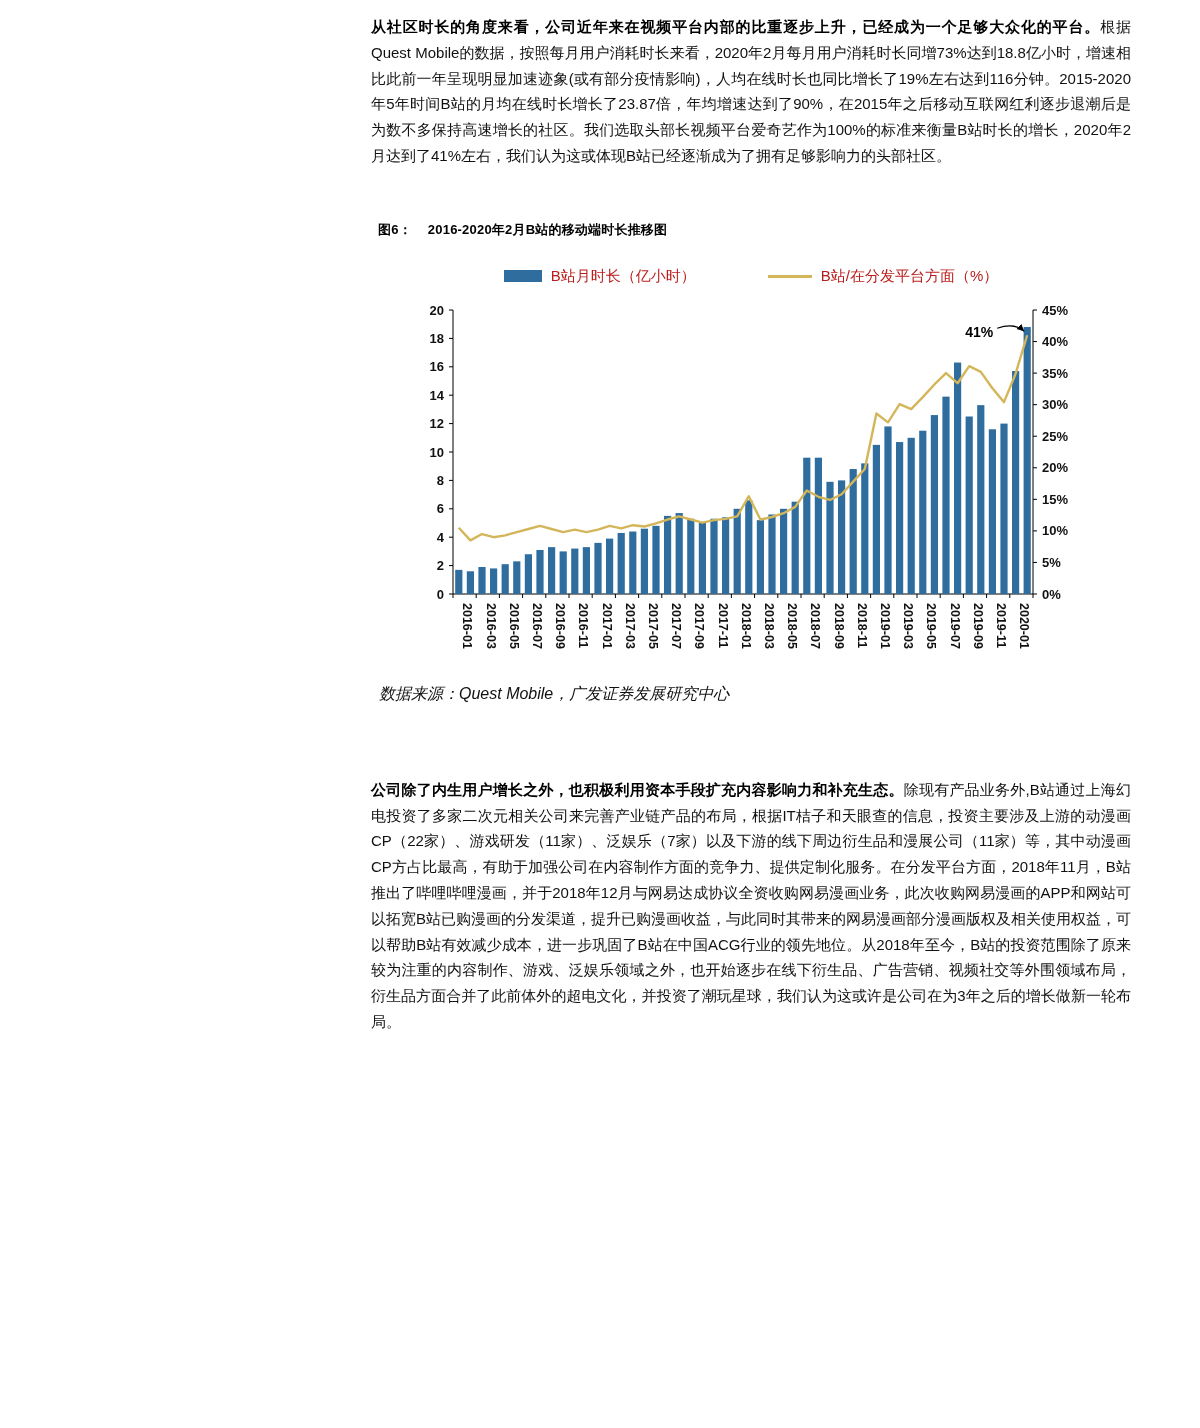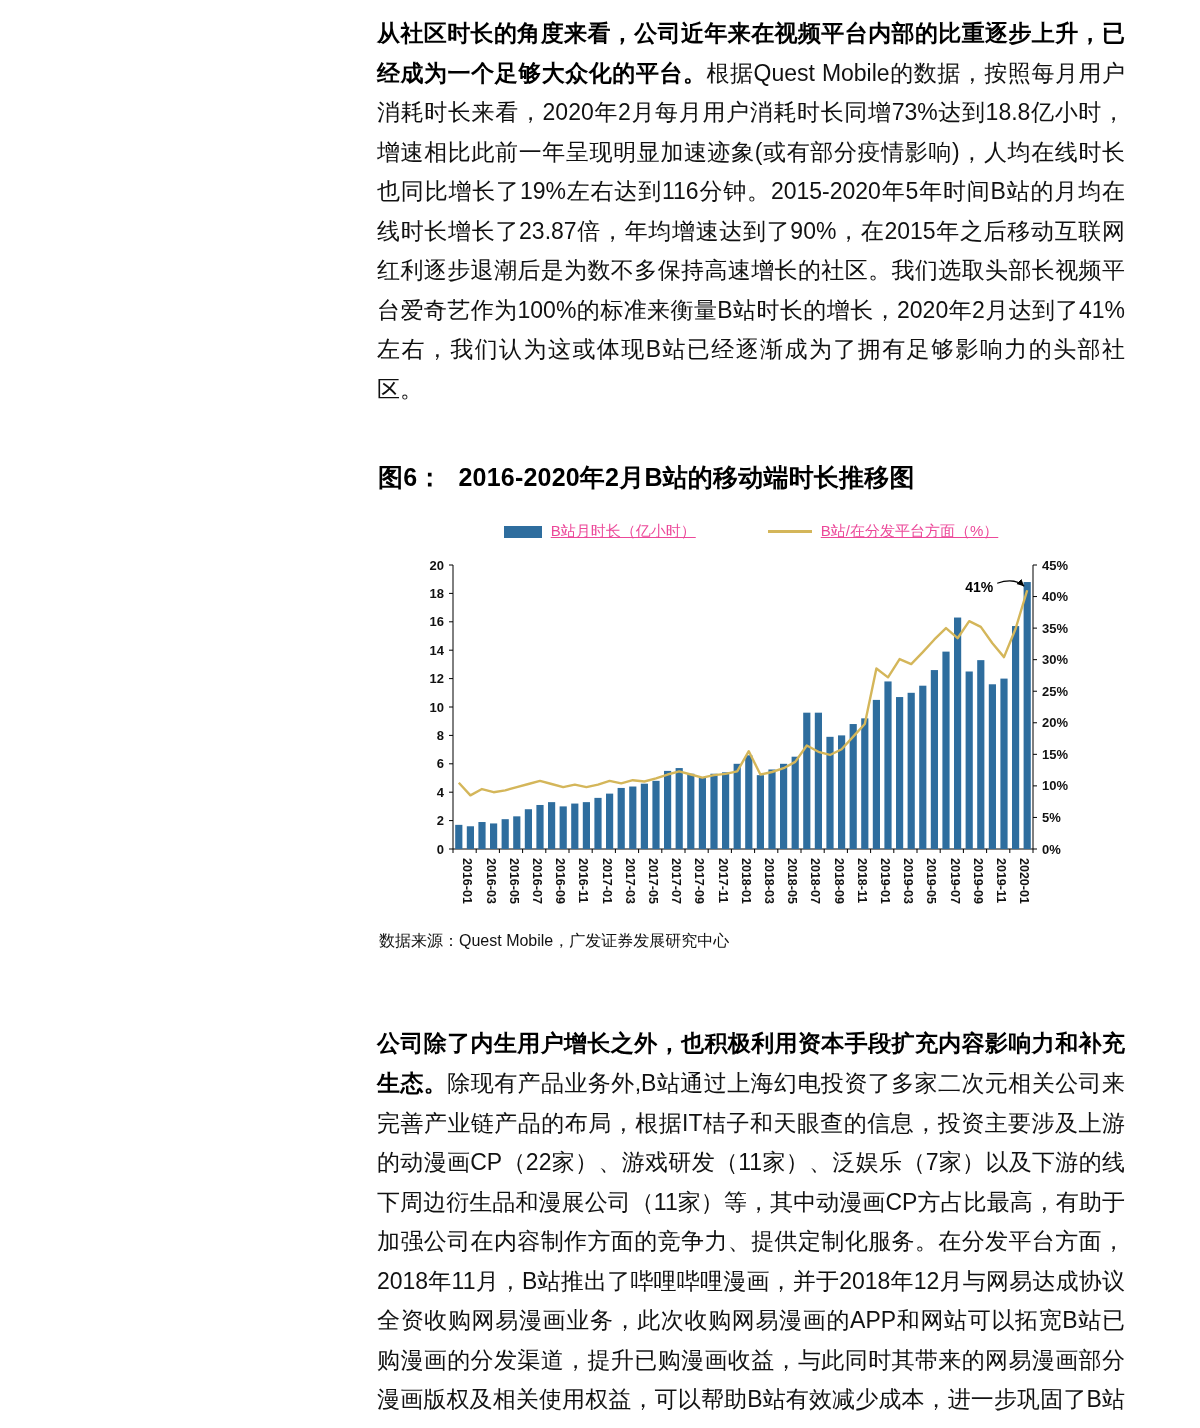--- a/index.html
+++ b/index.html
@@ -1,30 +1,30 @@
 <!DOCTYPE html>
 <html><head>
 <meta charset="utf-8">
 <style>
   html,body { margin:0; padding:0; background:#ffffff; }
   body { width:1200px; height:1428px; font-family:"Liberation Sans","DejaVu Sans",sans-serif; }
   .page { position:relative; width:1200px; height:1428px; background:#fff; overflow:hidden; }
   .content { position:absolute; left:365px; top:0; width:772px; }
-  .para { font-size:23px; line-height:1.72; text-align:justify; color:#111; margin:12px; }
+  .para { font-size:15px; line-height:1.72; text-align:justify; color:#111; margin:6px; }
   .para strong { color:#000; font-weight:bold; }
   .para.first { margin-top:14px; }
   .figure { margin-top:52px; }
-  .figure-title { font-weight:bold; font-size:25px; color:#000; padding-left:13px; letter-spacing:0.2px; }
+  .figure-title { font-weight:bold; font-size:13px; color:#000; padding-left:13px; letter-spacing:0.2px; }
   .figure-title .fig-label { margin-right:16px; }
-  .legend { display:flex; justify-content:center; align-items:center; gap:72px; margin-top:28px; font-size:15px; color:#ec4899;text-decoration:underline; }
+  .legend { display:flex; justify-content:center; align-items:center; gap:72px; margin-top:28px; font-size:15px; color:#b91c1c; }
   .legend-item { display:flex; align-items:center; gap:9px; }
   .swatch-bar { display:inline-block; width:38px; height:12px; background:#2E6D9E; }
   .swatch-line { display:inline-block; width:44px; height:3px; background:#D4B65A; }
   .chart-wrap { margin-top:8px; margin-left:28px; }
-  .source { font-size:16px; color:#111; margin-top:6px; padding-left:14px; }
+  .source { font-size:16px; color:#111; margin-top:14px; padding-left:14px;font-style:italic; }
   .para.second { margin-top:72px; }
   svg text { font-family:"Liberation Sans","DejaVu Sans",sans-serif; }
 </style>
 </head>
 <body>
 
 <div class="page">
   <div class="content">
 
     <p class="para first"><strong>从社区时长的角度来看，公司近年来在视频平台内部的比重逐步上升，已经成为一个足够大众化的平台。</strong><span>根据Quest Mobile的数据，按照每月用户消耗时长来看，2020年2月每月用户消耗时长同增73%达到18.8亿小时，增速相比此前一年呈现明显加速迹象(或有部分疫情影响)，人均在线时长也同比增长了19%左右达到116分钟。2015-2020年5年时间B站的月均在线时长增长了23.87倍，年均增速达到了90%，在2015年之后移动互联网红利逐步退潮后是为数不多保持高速增长的社区。我们选取头部长视频平台爱奇艺作为100%的标准来衡量B站时长的增长，2020年2月达到了41%左右，我们认为这或体现B站已经逐渐成为了拥有足够影响力的头部社区。</span></p>

